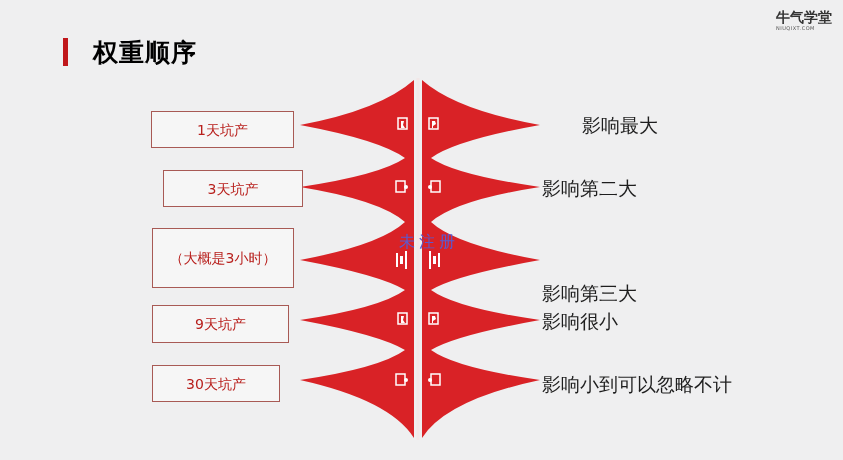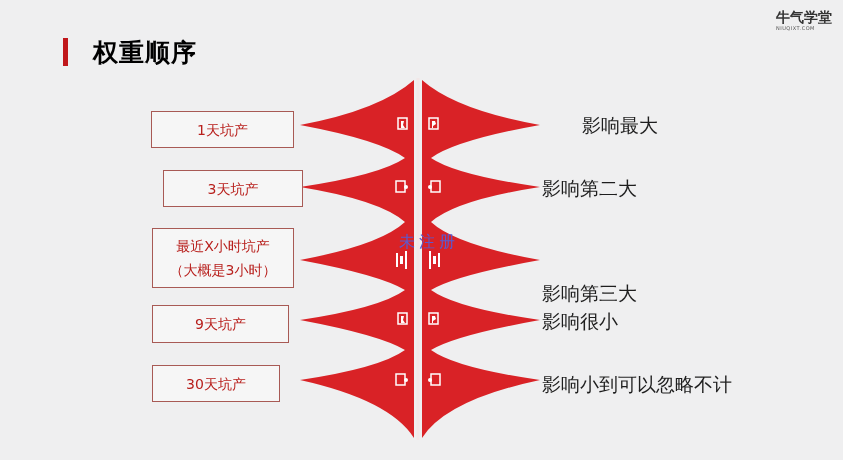--- a/index.html
+++ b/index.html
@@ -79,21 +79,20 @@
 
 <div class="watermark">未注册</div>
 
 <div class="box" style="left:151px;top:111px;width:143px;height:37px;">
   <span>1天坑产</span>
 </div>
 <div class="box" style="left:154px;top:170px;width:140px;height:37px;margin-left:9px;">
   <span>3天坑产</span>
 </div>
 <div class="box" style="left:152px;top:228px;width:142px;height:60px;">
-  <span>最近X小时坑产</span>
   <span>（大概是3小时）</span>
 </div>
 <div class="box" style="left:152px;top:305px;width:137px;height:38px;">
   <span>9天坑产</span>
 </div>
 <div class="box" style="left:152px;top:365px;width:128px;height:37px;">
   <span>30天坑产</span>
 </div>
 
 <div class="label" style="left:542px;top:113px;margin-left:40px;">影响最大</div>

